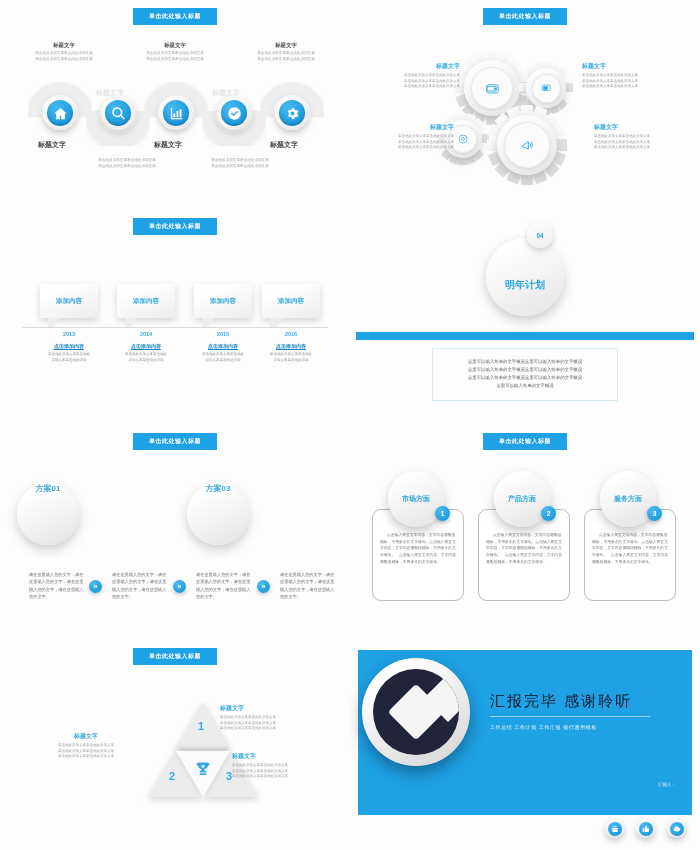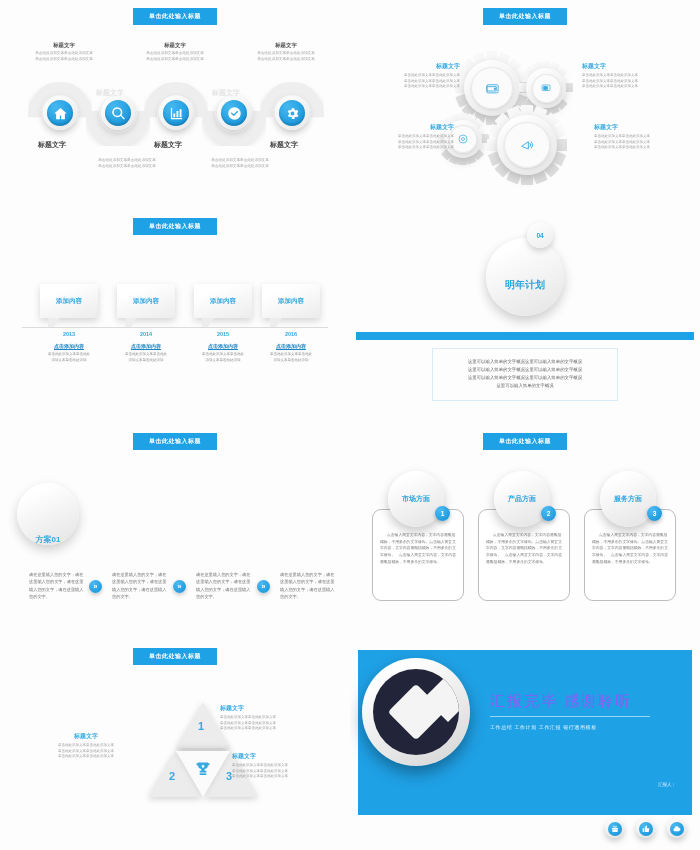--- a/index.html
+++ b/index.html
@@ -139,21 +139,21 @@
     border: 1px solid #d7ecf7; padding: 9px 8px;
     text-align: center;
   }
   .plan-box .l { font-size: 4.4px; color: #5c5c5c; line-height: 1.85; }
 
   
   .fa-circle {
     position: absolute; width: 62px; height: 62px; border-radius: 50%;
     background: linear-gradient(155deg,#ffffff 20%, #e3e3e3 100%);
     box-shadow: 0 5px 11px rgba(0,0,0,.19);
-    display: flex; align-items: flex-end; justify-content: center;
+    display: flex; align-items: flex-start; justify-content: center;
   }
   .fa-circle .t { font-size: 8px; color: #3aa9e0; font-weight: bold; }
   .fa-txt { position: absolute; width: 58px; font-size: 4.2px; color: #6d6d6d; line-height: 1.75; }
   .chev {
     position: absolute; width: 13px; height: 13px; border-radius: 50%;
     background: radial-gradient(circle at 34% 28%,#4cbaf2,#0f92d8);
     box-shadow: 0 2px 4px rgba(0,0,0,.22);
     display:flex; align-items:center; justify-content:center;
     color:#fff; font-size:7px; font-weight:bold; line-height:1;
   }
@@ -212,21 +212,21 @@
     content:""; position:absolute; width: 40px; height: 40px;
     background: #f4f4f4; transform: rotate(45deg);
     top: 23px; left: 23px; border-radius: 4px;
   }
   .logo-inner:after {
     content:""; position:absolute; right: -6px; top: 12px;
     width: 34px; height: 34px; background: #f4f4f4; transform: rotate(45deg);
   }
   .thanks-title {
     position: absolute; top: 52px; left: 140px;
-    color: #8b5cf6; font-size: 15px; letter-spacing: 2px;
+    color: #0f172a; font-size: 15px; letter-spacing: 2px;
   }
   .thanks-rule { position: absolute; top: 76px; left: 140px; width: 160px; height: 1px; background: rgba(255,255,255,.55); }
   .thanks-sub { position: absolute; top: 84px; left: 140px; color: #eaf6fd; font-size: 5px; letter-spacing: .6px; }
   .thanks-by { position: absolute; top: 142px; right: 24px; color: #eaf6fd; font-size: 4.5px; }
 
   .bot-icons { position: absolute; bottom: 12px; right: 14px; display: flex; gap: 12px; }
   .bot-icon {
     width: 19px; height: 19px; border-radius: 50%;
     background: linear-gradient(150deg,#ffffff,#dedede);
     box-shadow: 0 3px 6px rgba(0,0,0,.22);
@@ -493,20 +493,23 @@
       <div class="l">这里可以输入简单的文字概况</div>
     </div>
   </div>
 
   <div class="slide">
     <div class="titlebar">单击此处输入标题</div>
 
     <div class="fa-circle" style="left:17px; top:58px;">
       <span class="t">方案01</span>
     </div>
+    <div class="fa-circle" style="left:187px; top:58px;">
+      <span class="t">方案03</span>
+    </div>
 
     <div class="fa-txt" style="left:29px; top:146px;">请在这里输入您的文字；请在这里输入您的文字；请在这里输入您的文字；请在这里输入您的文字。</div>
     <div class="fa-txt" style="left:112px; top:146px;">请在这里输入您的文字；请在这里输入您的文字；请在这里输入您的文字；请在这里输入您的文字。</div>
     <div class="fa-txt" style="left:196px; top:146px;">请在这里输入您的文字；请在这里输入您的文字；请在这里输入您的文字；请在这里输入您的文字。</div>
     <div class="fa-txt" style="left:280px; top:146px;">请在这里输入您的文字；请在这里输入您的文字；请在这里输入您的文字；请在这里输入您的文字。</div>
 
     <div class="chev" style="left:89px; top:155px;">»</div>
     <div class="chev" style="left:173px; top:155px;">»</div>
     <div class="chev" style="left:257px; top:155px;">»</div>
   </div>

